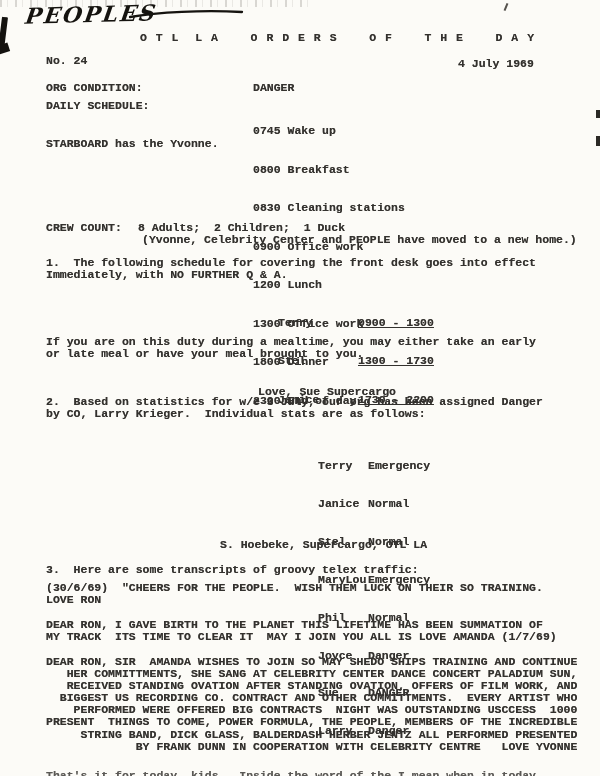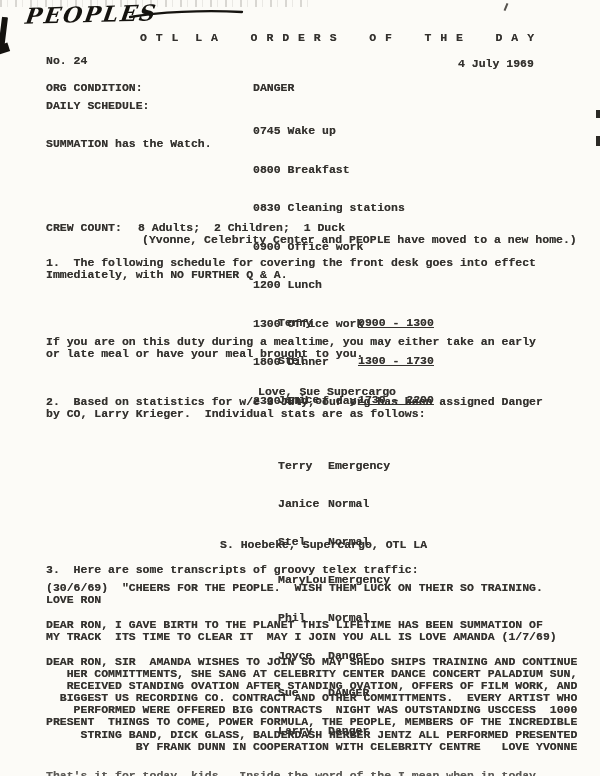--- a/index.html
+++ b/index.html
@@ -23,21 +23,21 @@
     font-style:italic;font-weight:700;
     font-size:22px;letter-spacing:2px;color:#15130f;
     transform:skewX(-10deg) rotate(-1.5deg);
     text-shadow:none;white-space:pre;
   }
   .hand-flourish{position:absolute;left:128px;top:6px;}
   .sched-row{white-space:pre;line-height:12.5px;}
   .sched-act{margin-left:6.9px;text-align:center;}
   .desk-row{white-space:pre;line-height:12.4px;text-decoration:underline;}
   .desk-name{display:inline-block;width:80px;}
-  .stat-row{white-space:pre;line-height:11.9px;}
+  .stat-row{white-space:pre;line-height:11.9px;margin-left:40px;}
   .stat-name{display:inline-block;width:50px;}
   
   .corner-mark{position:absolute;left:0;top:17px;width:6px;height:33px;background:#14120f;transform:rotate(7deg);border-radius:1px;}
   .corner-blob{position:absolute;left:-2px;top:44px;width:11px;height:9px;background:#14120f;transform:rotate(-18deg);}
   .top-speckle{position:absolute;left:0;top:0;width:310px;height:7px;opacity:.45;
     background:repeating-linear-gradient(90deg, rgba(110,105,98,.55) 0 2px, transparent 2px 7px, rgba(140,135,128,.35) 7px 8px, transparent 8px 15px);}
   .tick{position:absolute;left:505px;top:3px;width:2px;height:8px;background:#55524d;transform:rotate(22deg);}
   .edge-mark-a{position:absolute;right:0;top:110px;width:4px;height:8px;background:#2b2925;}
   .edge-mark-b{position:absolute;right:0;top:136px;width:4px;height:10px;background:#2b2925;}
   .cutoff{position:absolute;left:46px;top:769px;white-space:pre;opacity:.8;}
@@ -60,21 +60,21 @@
   </svg>
 
   <div class="abs title" style="left:140px;top:31px;">O T L  L A    O R D E R S    O F    T H E    D A Y</div>
   <div class="abs" style="left:46px;top:54px;">No. 24</div>
   <div class="abs" style="left:458px;top:57px;">4 July 1969</div>
 
   <div class="abs" style="left:46px;top:81px;">ORG CONDITION:</div>
   <div class="abs" style="left:253px;top:81px;">DANGER</div>
 
   <div class="abs" style="left:46px;top:99px;">DAILY SCHEDULE:</div>
-  <div class="abs" style="left:46px;top:137px;">SUMMATION has the Watch.</div>
+  <div class="abs" style="left:46px;top:137px;">STARBOARD has the Yvonne.</div>
 
   <div class="abs" style="left:253px;top:99px;">
     <div class="sched-row"><span>0745</span><span class="sched-act">Wake up</span></div>
     <div class="sched-row"><span>0800</span><span class="sched-act">Breakfast</span></div>
     <div class="sched-row"><span>0830</span><span class="sched-act">Cleaning stations</span></div>
     <div class="sched-row"><span>0900</span><span class="sched-act">Office work</span></div>
     <div class="sched-row"><span>1200</span><span class="sched-act">Lunch</span></div>
     <div class="sched-row"><span>1300</span><span class="sched-act">Office work</span></div>
     <div class="sched-row"><span>1800</span><span class="sched-act">Dinner</span></div>
     <div class="sched-row"><span>2300</span><span class="sched-act">End of day</span></div>

